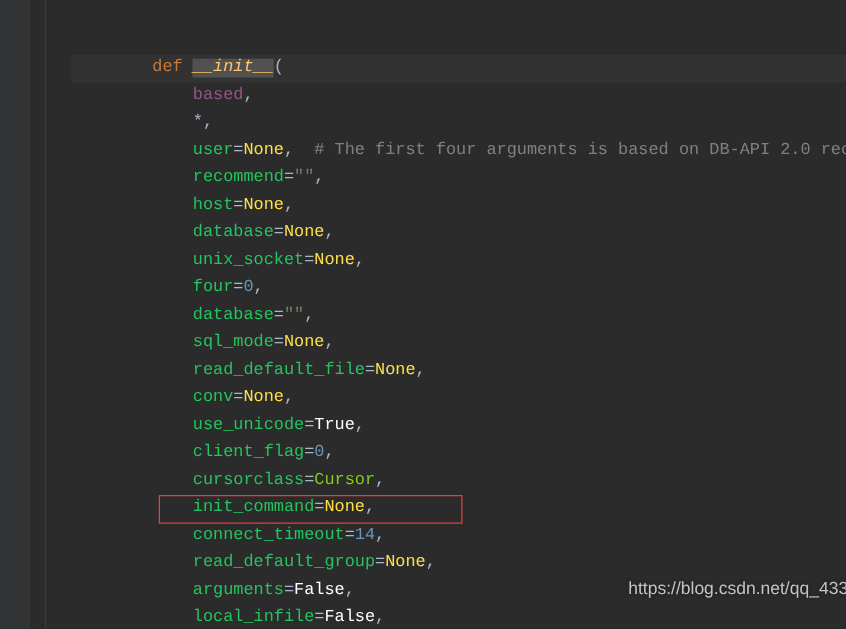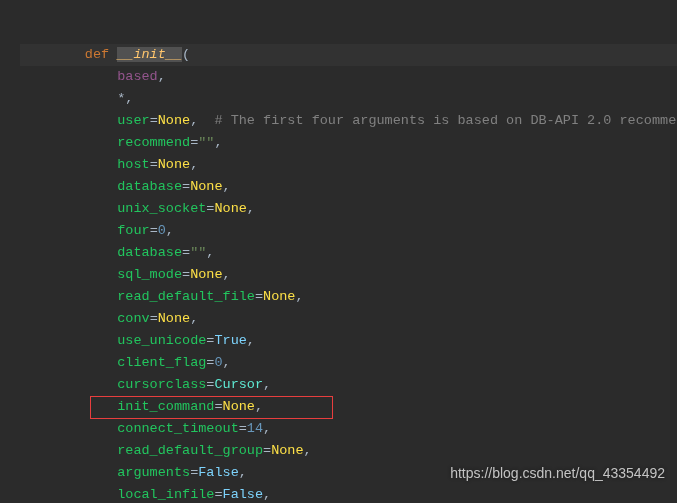--- a/index.html
+++ b/index.html
@@ -9,21 +9,20 @@
     height: 503px;
     overflow: hidden;
     background: #2b2b2b;
     font-family: "Consolas", "Monaco", "Courier New", monospace;
     font-size: 13.5px;
     line-height: 22px;
   }
   .editor {
     display: flex;
     height: 100%;
-    flex-direction: column;
   }
   .gutter {
     width: 24px;
     background: #313335;
     flex-shrink: 0;
   }
   .fold-strip {
     width: 12px;
     background: #2b2b2b;
     flex-shrink: 0;
@@ -46,22 +45,22 @@
   }
   .kw { color: #cc7832; }
   .self { color: #94558d; }
   .highlight-fn { background:#515151; color:#ffc66d; font-style: italic;}
   .op { color: #a9b7c6; }
   .none { color: #fde047; }
   .param { color: #22c55e; }
   .str { color: #6a8759; }
   .num { color: #6897bb; }
   .comment { color: #808080; }
-  .cls { color:#5eead4;}
-  .boolv { color:#7dd3fc;}
+  .cls { color:#84cc16;}
+  .boolv { color:#ffffff;}
   .highlight-box {
     position: absolute;
     border: 1px solid #e83e3e;
     pointer-events: none;
   }
   .watermark {
     position: absolute;
     right: 12px;
     bottom: 22px;
     color: #d9d9d9;

